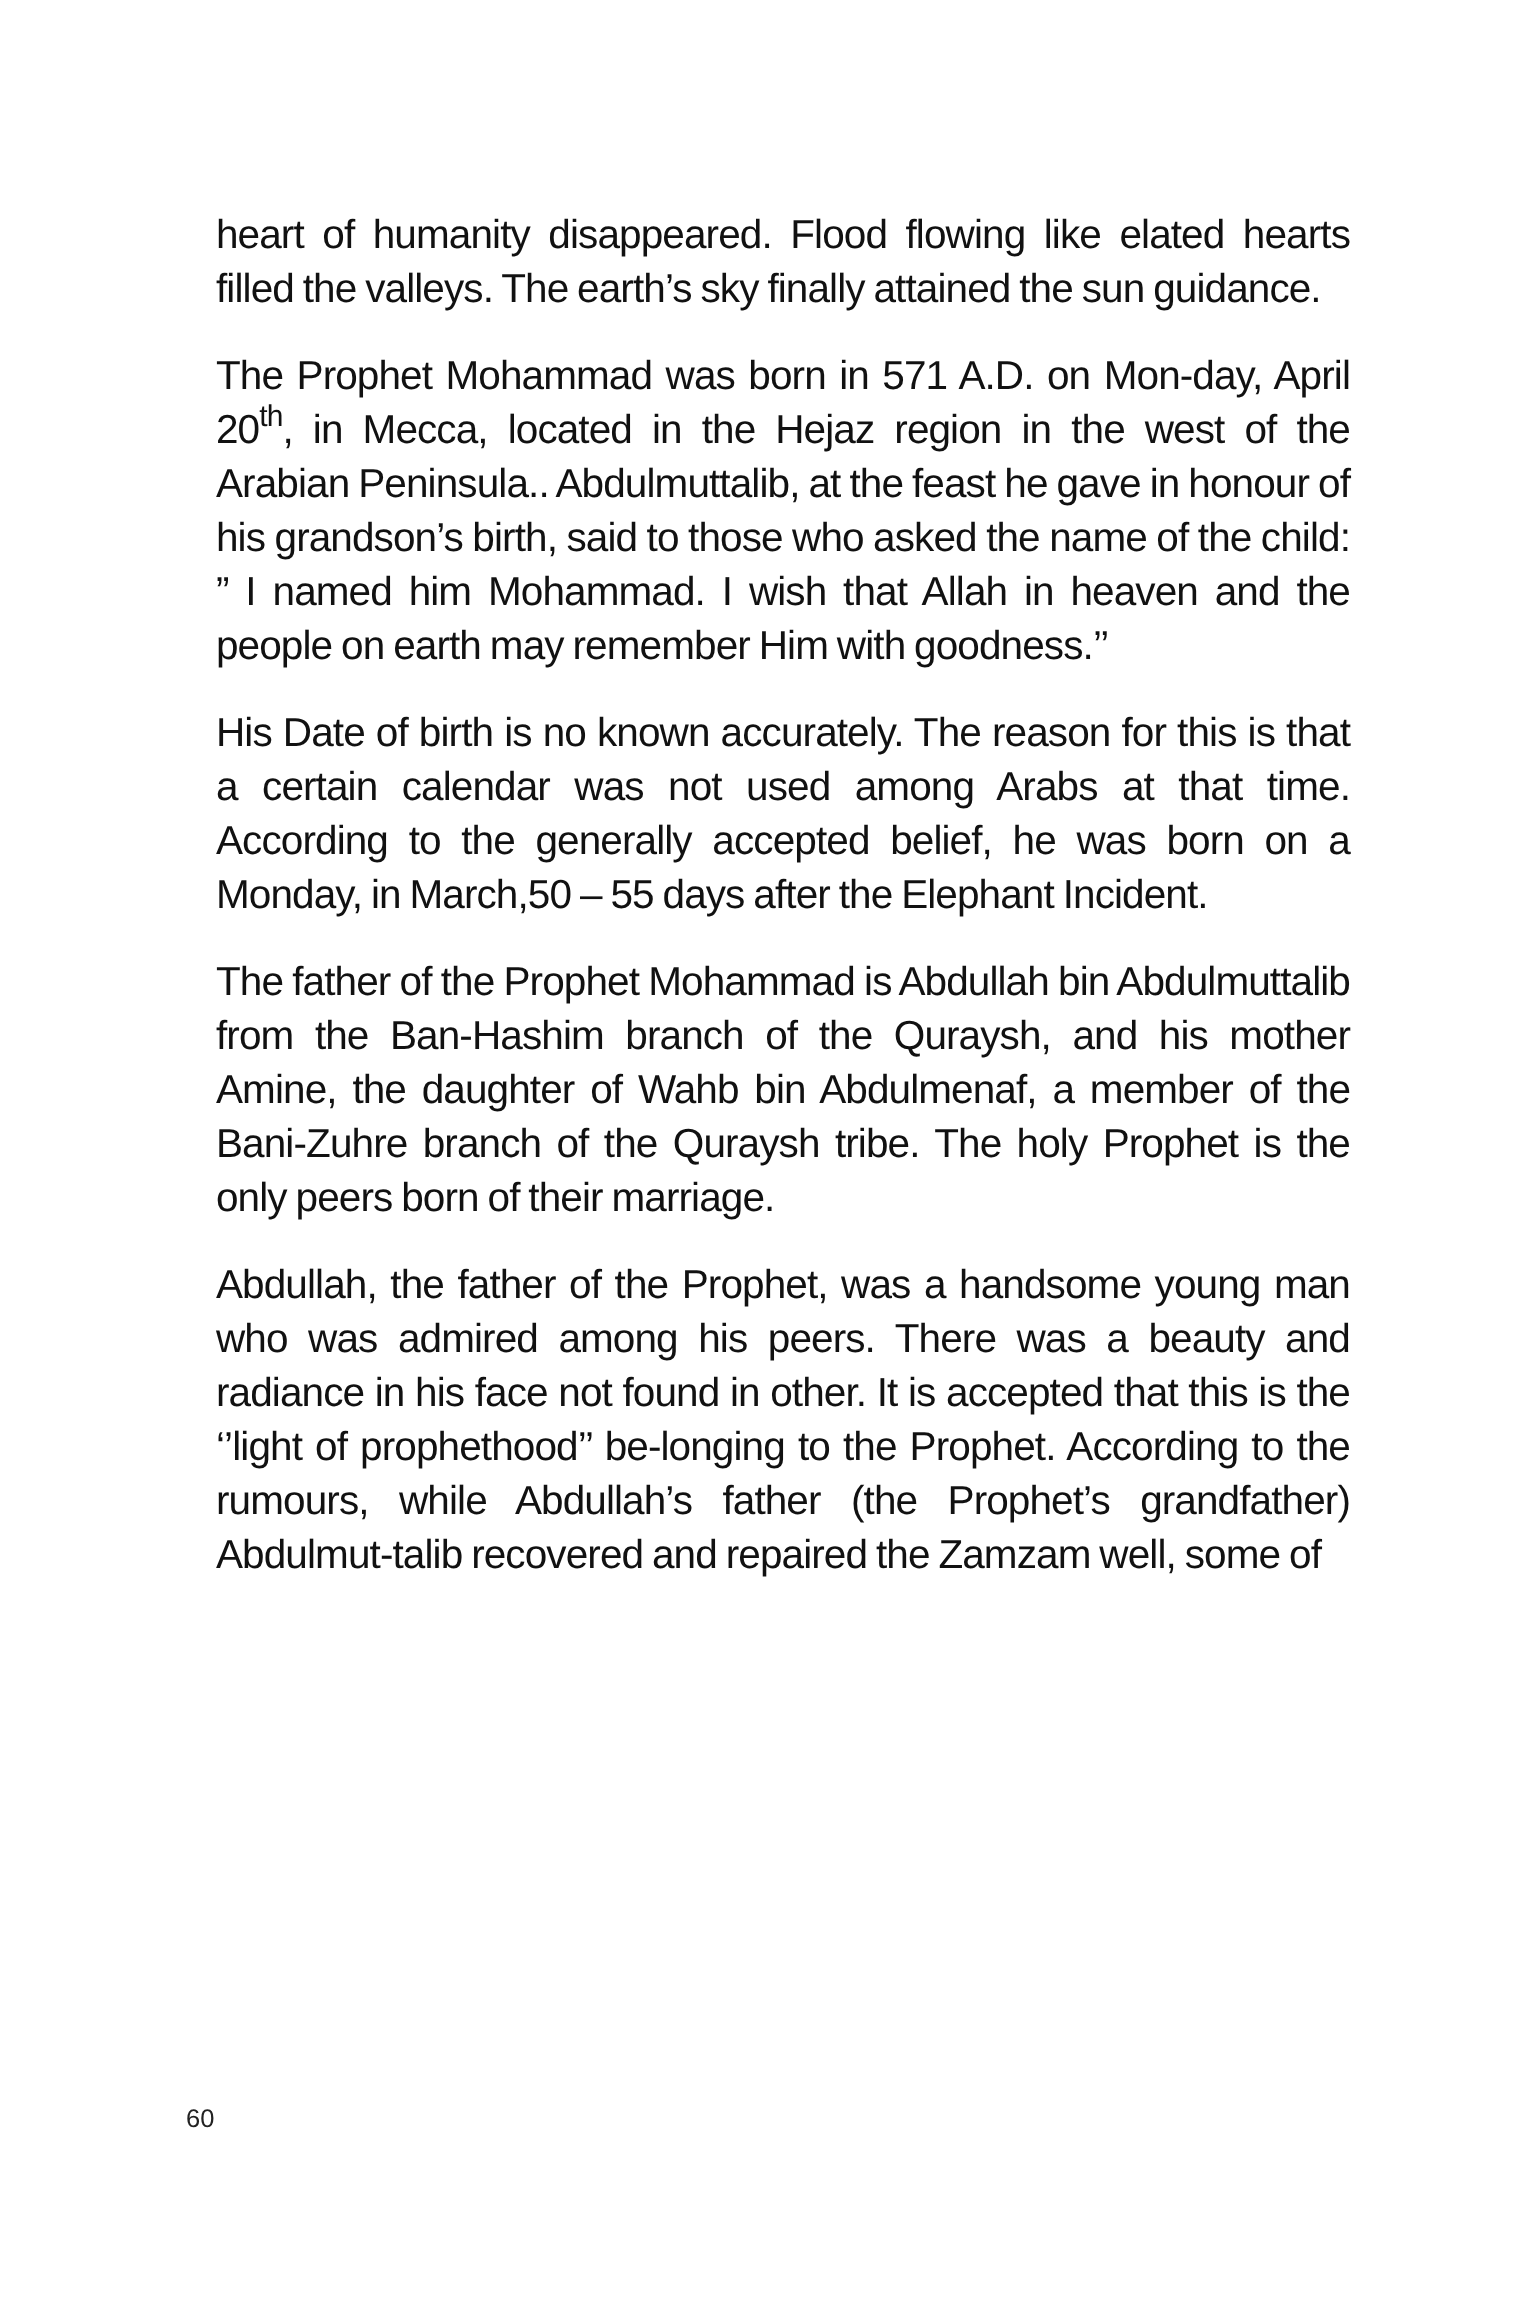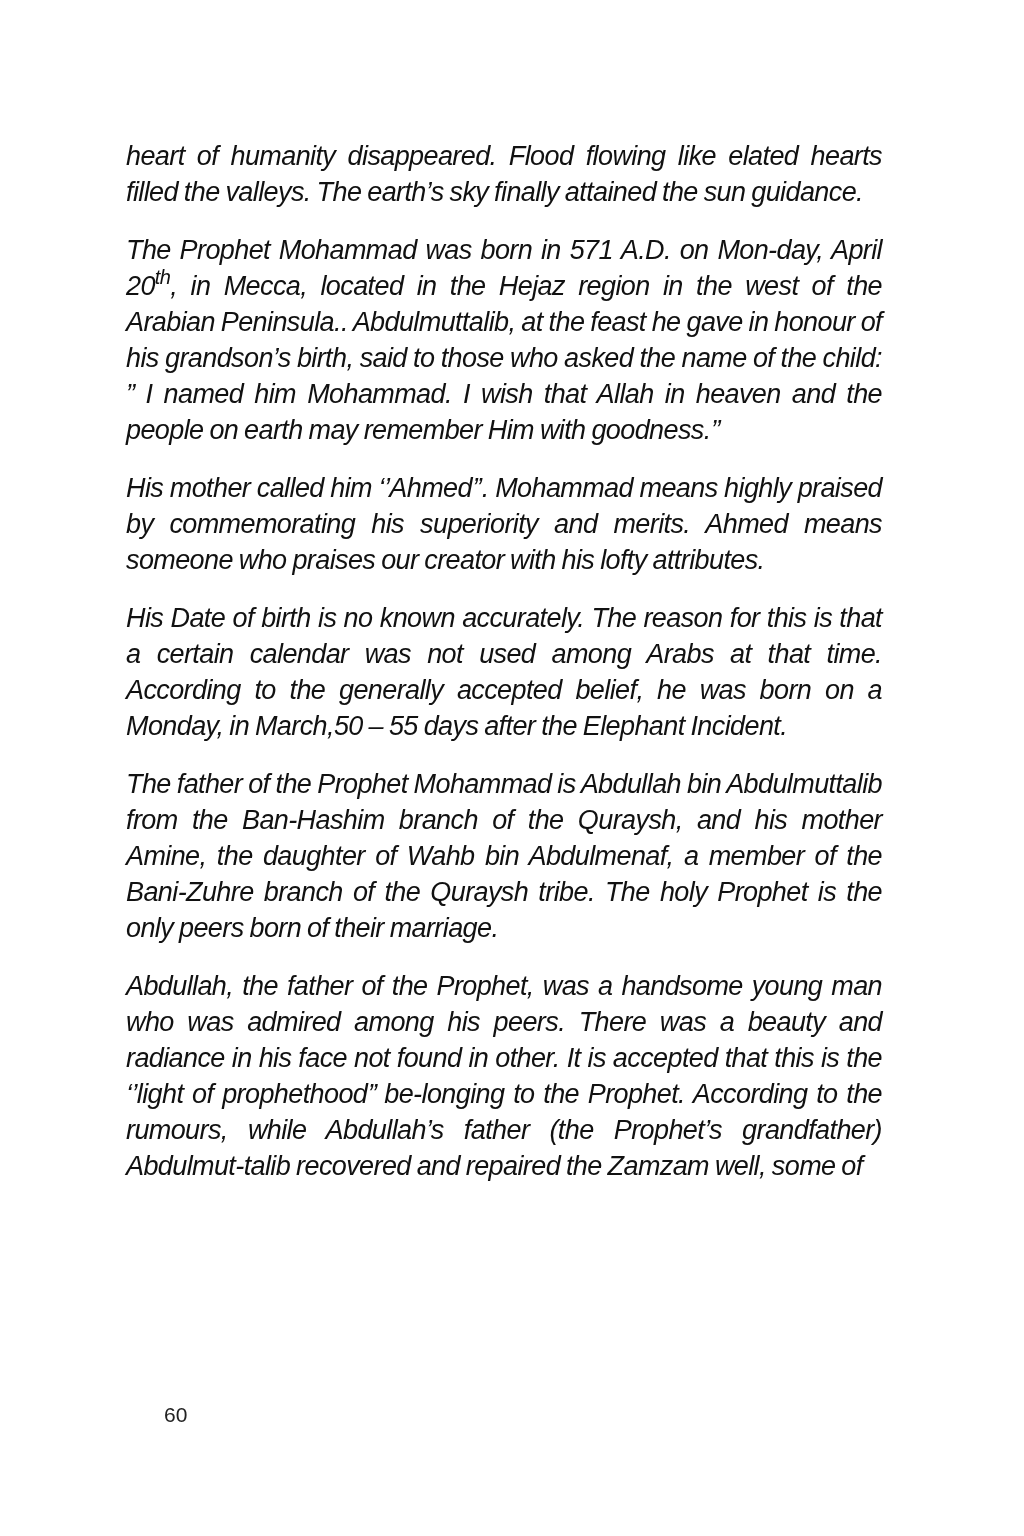--- a/index.html
+++ b/index.html
@@ -10,52 +10,49 @@
     body {
       width: 1024px;
       height: 1536px;
       position: relative;
       overflow: hidden;
       font-family: "Liberation Sans", "DejaVu Sans", sans-serif;
       color: #111111;
     }
     .page {
       position: absolute;
-      left: 126px;
+      left: 144px;
       top: 138px;
       width: 756px;
-      font-style: italic;
     }
     .para {
       margin: 0 0 22px 0;
       font-size: 27px;
       line-height: 36px;
       text-align: justify;
       letter-spacing: -0.6px;
       word-spacing: -1px;
     }
     .para sup {
       font-size: 20px;
       line-height: 0;
       vertical-align: 11px;
     }
     .page-number {
       position: absolute;
       left: 124px;
       top: 1403px;
-      font-size: 21px;
+      font-size: 17px;
       color: #222222;
-      margin-left: 40px;
     }
   </style>
 </head>
 <body>
 
 <div class="page">
   <p class="para">heart of humanity disappeared. Flood flowing like elated hearts filled the valleys. The earth’s sky finally attained the sun guidance.</p>
   <p class="para"><span>The Prophet Mohammad was born in 571 A.D. on Mon-day, April 20</span><sup>th</sup><span>, in Mecca, located in the Hejaz region in the west of the Arabian Peninsula.. Abdulmuttalib, at the feast he gave in honour of his grandson’s birth, said to those who asked the name of the child: ” I named him Mohammad. I wish that Allah in heaven and the people on earth may remember Him with goodness.’’</span></p>
-  <p class="para">His mother called him ‘’Ahmed’’. Mohammad means highly praised by commemorating his superiority and merits. Ahmed means someone who praises our creator with his lofty attributes.</p>
   <p class="para">His Date of birth is no known accurately. The reason for this is that a certain calendar was not used among Arabs at that time. According to the generally accepted belief, he was born on a Monday, in March,50 – 55 days after the Elephant Incident.</p>
   <p class="para">The father of the Prophet Mohammad is Abdullah bin Abdulmuttalib from the Ban-Hashim branch of the Quraysh, and his mother Amine, the daughter of Wahb bin Abdulmenaf, a member of the Bani-Zuhre branch of the Quraysh tribe. The holy Prophet is the only peers born of their marriage.</p>
   <p class="para">Abdullah, the father of the Prophet, was a handsome young man who was admired among his peers. There was a beauty and radiance in his face not found in other. It is accepted that this is the ‘’light of prophethood’’ be-longing to the Prophet. According to the rumours, while Abdullah’s father (the Prophet’s grandfather) Abdulmut-talib recovered and repaired the Zamzam well, some of</p>
 </div>
 
 <div class="page-number">60</div>
 
 </body></html>

